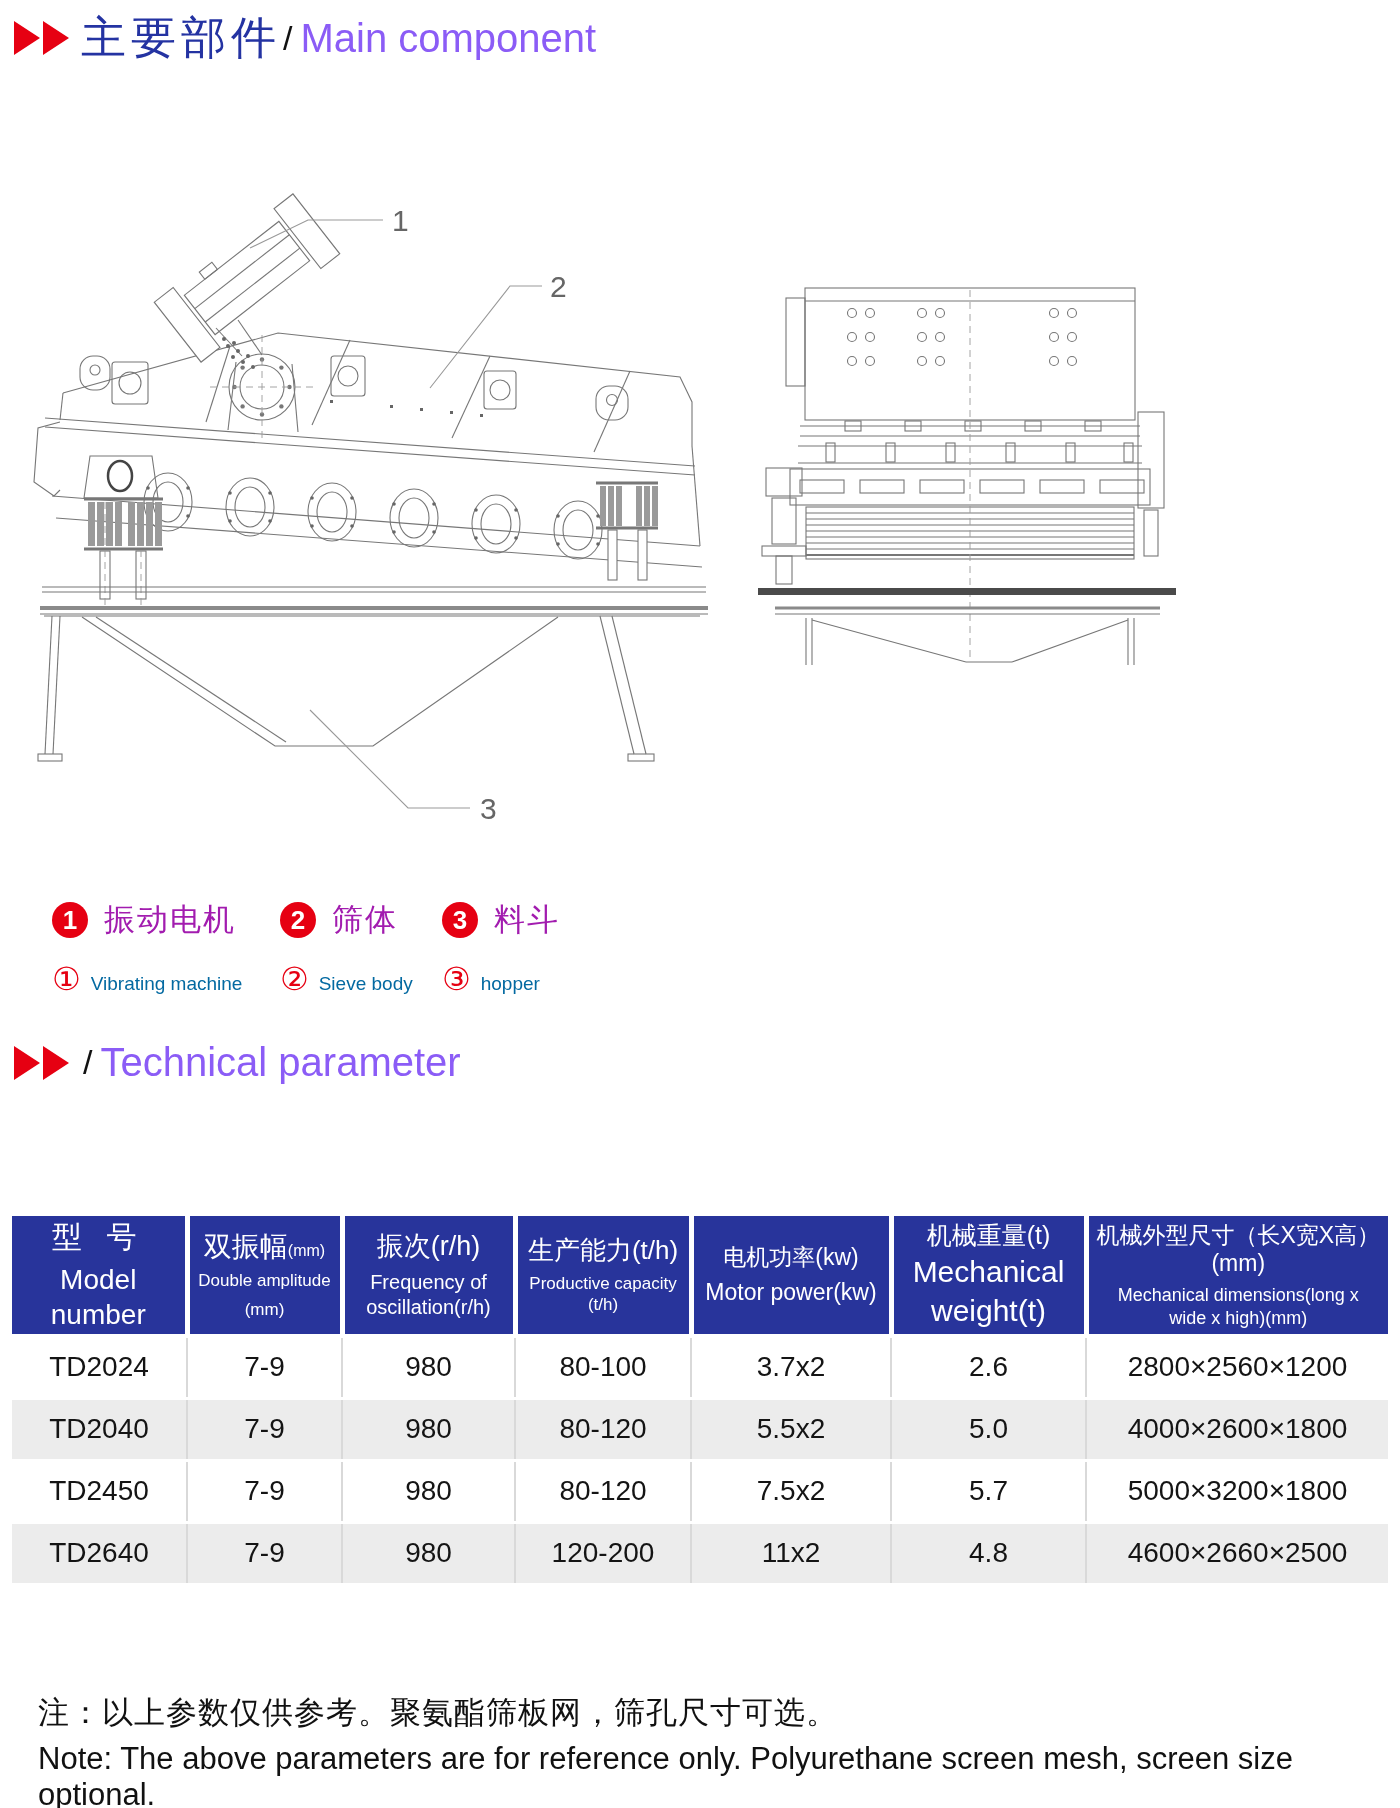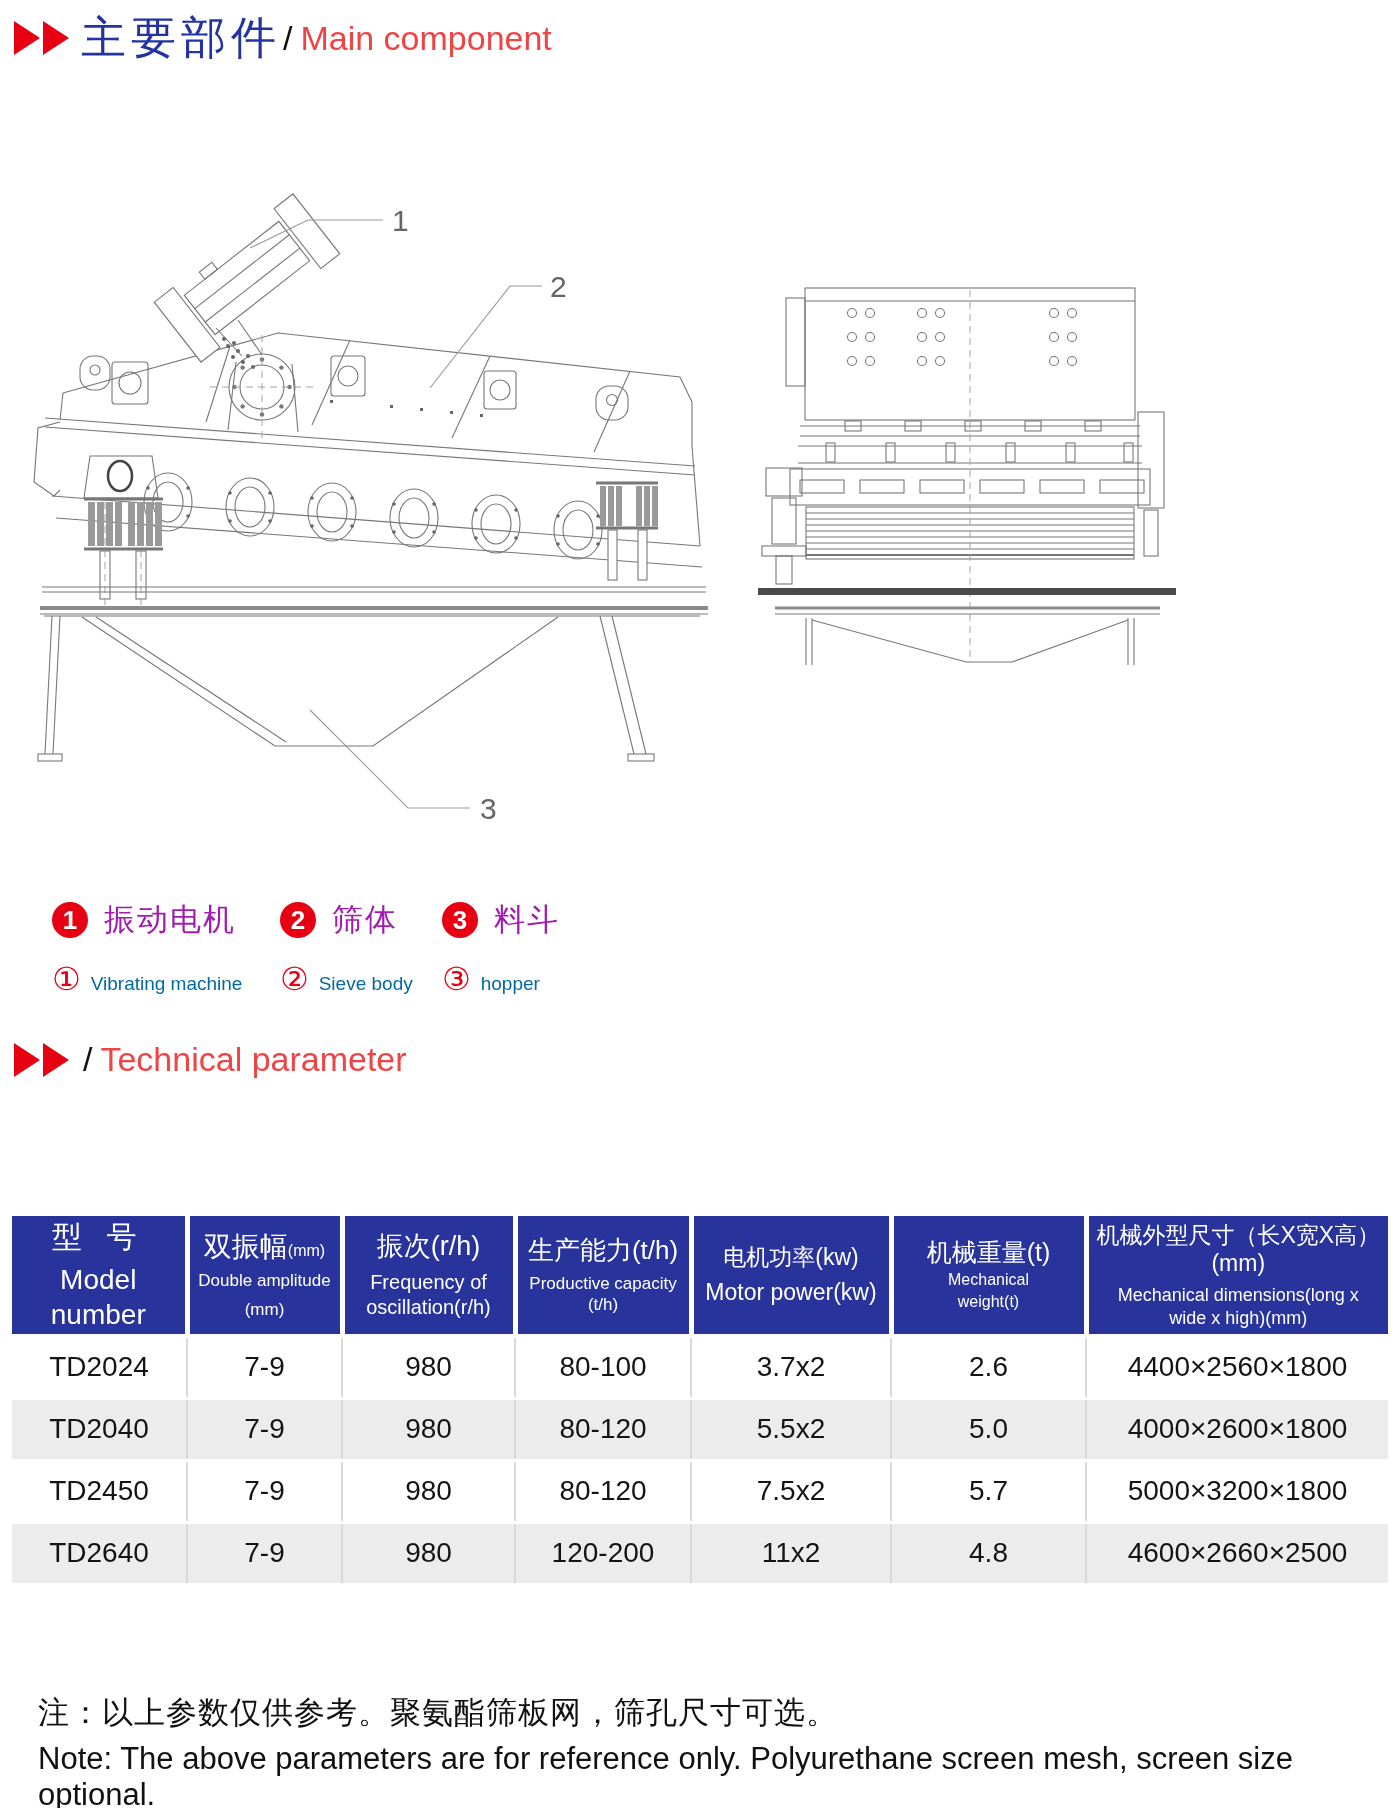--- a/index.html
+++ b/index.html
@@ -8,21 +8,21 @@
     font-family:"Liberation Sans","DejaVu Sans",sans-serif;overflow:hidden;color:#111;
   }
   
   .sec-header{position:absolute;left:14px;display:flex;align-items:center;white-space:nowrap}
   #header-main{top:8px}
   #header-tech{top:1040px}
   .arrows{display:flex;gap:3px;margin-right:12px}
   .tri{width:0;height:0;border-left:26px solid #e60012;border-top:17px solid transparent;border-bottom:17px solid transparent}
   .sec-zh{font-size:45px;font-weight:normal;color:#2433a2;letter-spacing:5px}
   .sec-sep{font-size:34px;color:#111;margin:0 8px 0 2px;font-weight:normal}
-  .sec-en{font-size:34px;color:#ef4444}
+  .sec-en{font-size:40px;color:#8b5cf6}
   
   .drawings{position:absolute;left:0;top:150px;width:1400px;height:700px}
   .ln{stroke:#777;fill:none;stroke-width:1.1}
   .dash{stroke:#9a9a9a;stroke-width:.9;stroke-dasharray:7 5;fill:none}
   .callout{font-size:30px;fill:#666;stroke:none;font-family:"Liberation Sans",sans-serif}
   
   .legend{position:absolute;left:52px;top:900px;width:900px;height:110px}
   .leg-item{position:absolute;top:0}
   #leg-0{left:0}
   #leg-1{left:228px}
@@ -52,21 +52,21 @@
   th.c0 .h-en{font-size:28px;letter-spacing:0}
   th.c1 .h-zh{font-size:28px}
   th.c1 .h-en,th.c1 .h-en2{font-size:17px}
   th.c1 .h-en2{margin-top:8px}
   th.c2 .h-en,th.c2 .h-en2{font-size:20px}
   th.c3 .h-zh{font-size:26px}
   th.c3 .h-en,th.c3 .h-en2{font-size:17px}
   th.c4 .h-zh{font-size:23px}
   th.c4 .h-en{font-size:23px}
   th.c5 .h-zh{font-size:25px}
-  th.c5 .h-en,th.c5 .h-en2{font-size:16px;margin-top:2px}
+  th.c5 .h-en,th.c5 .h-en2{font-size:30px;margin-top:2px}
   th.c6 .h-zh{font-size:23px}
   th.c6 .h-en,th.c6 .h-en2{font-size:18px}
   
   .note{position:absolute;left:38px;top:1692px}
   .note-zh{font-size:31px;color:#111;letter-spacing:1px}
   .note-en{font-size:31px;color:#111;margin-top:7px}
 </style>
 </head>
 <body>
 
@@ -424,21 +424,21 @@
     </tr>
   </thead>
   <tbody>
     <tr>
       <td>TD2024</td>
       <td>7-9</td>
       <td>980</td>
       <td>80-100</td>
       <td>3.7x2</td>
       <td>2.6</td>
-      <td>4400×2560×1800</td>
+      <td>2800×2560×1200</td>
     </tr>
     <tr>
       <td>TD2040</td>
       <td>7-9</td>
       <td>980</td>
       <td>80-120</td>
       <td>5.5x2</td>
       <td>5.0</td>
       <td>4000×2600×1800</td>
     </tr>

